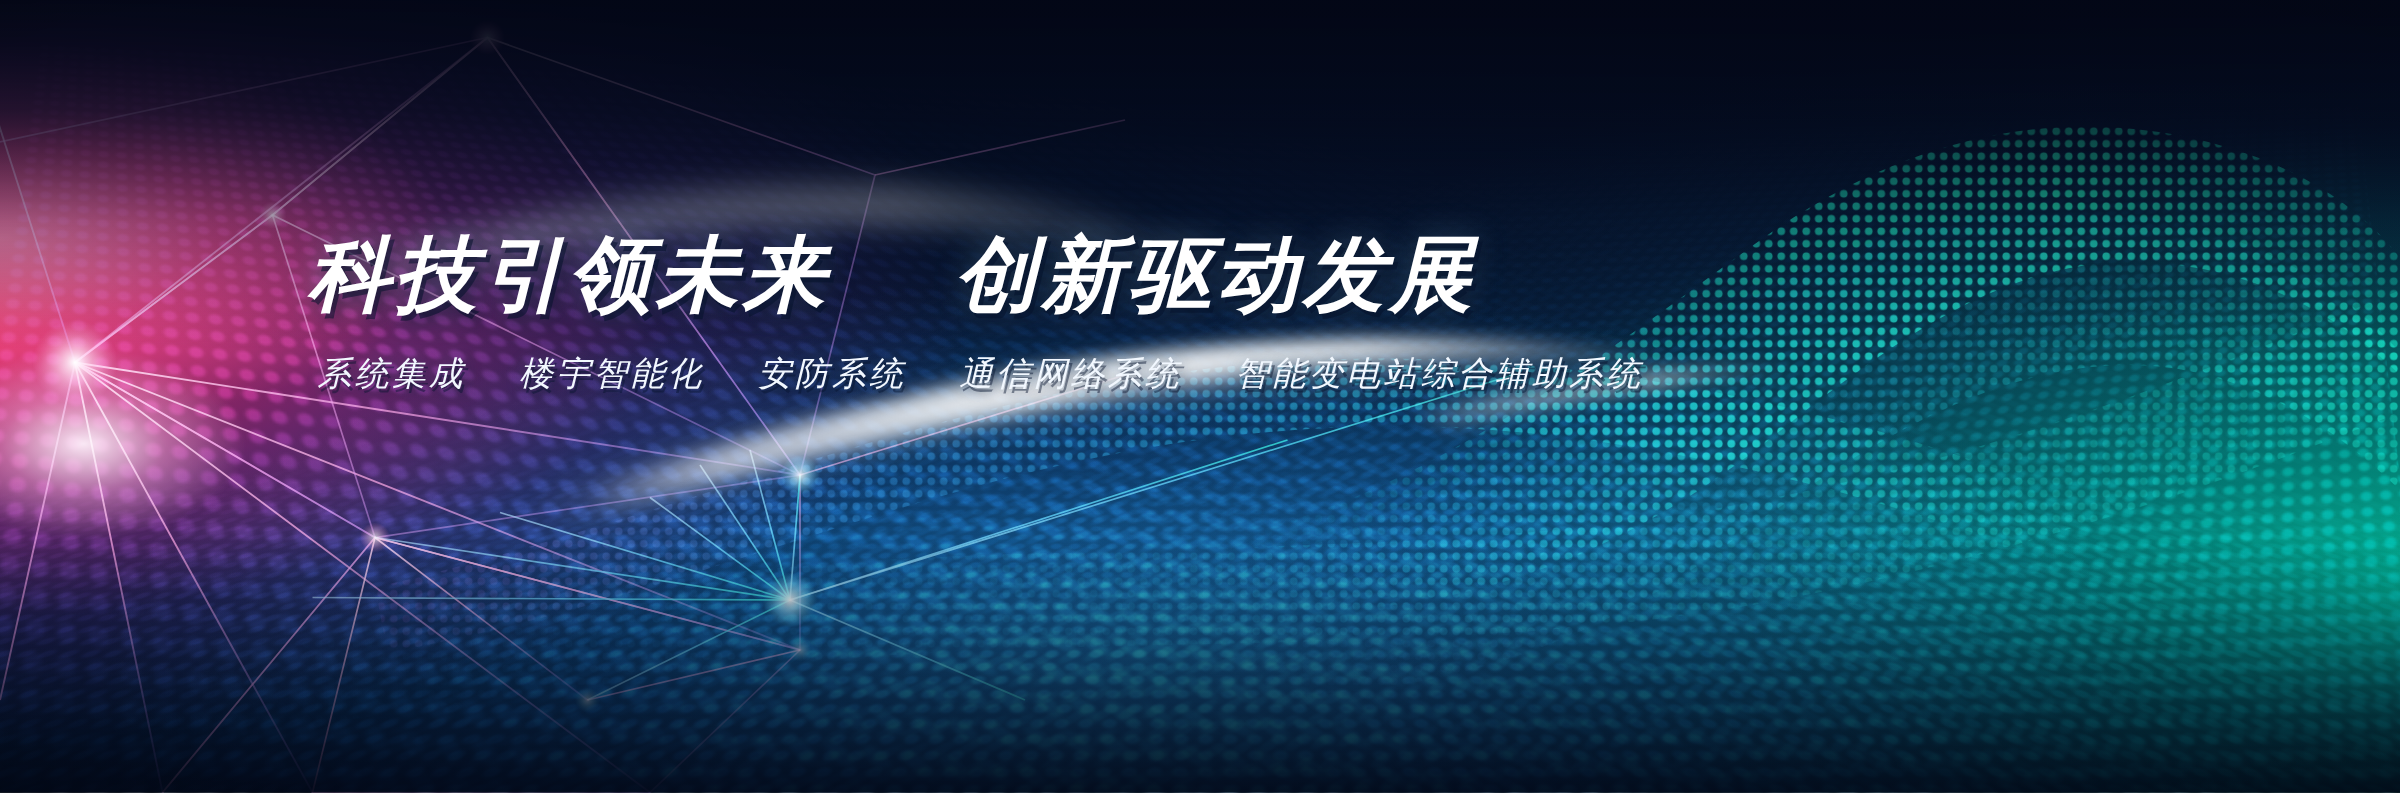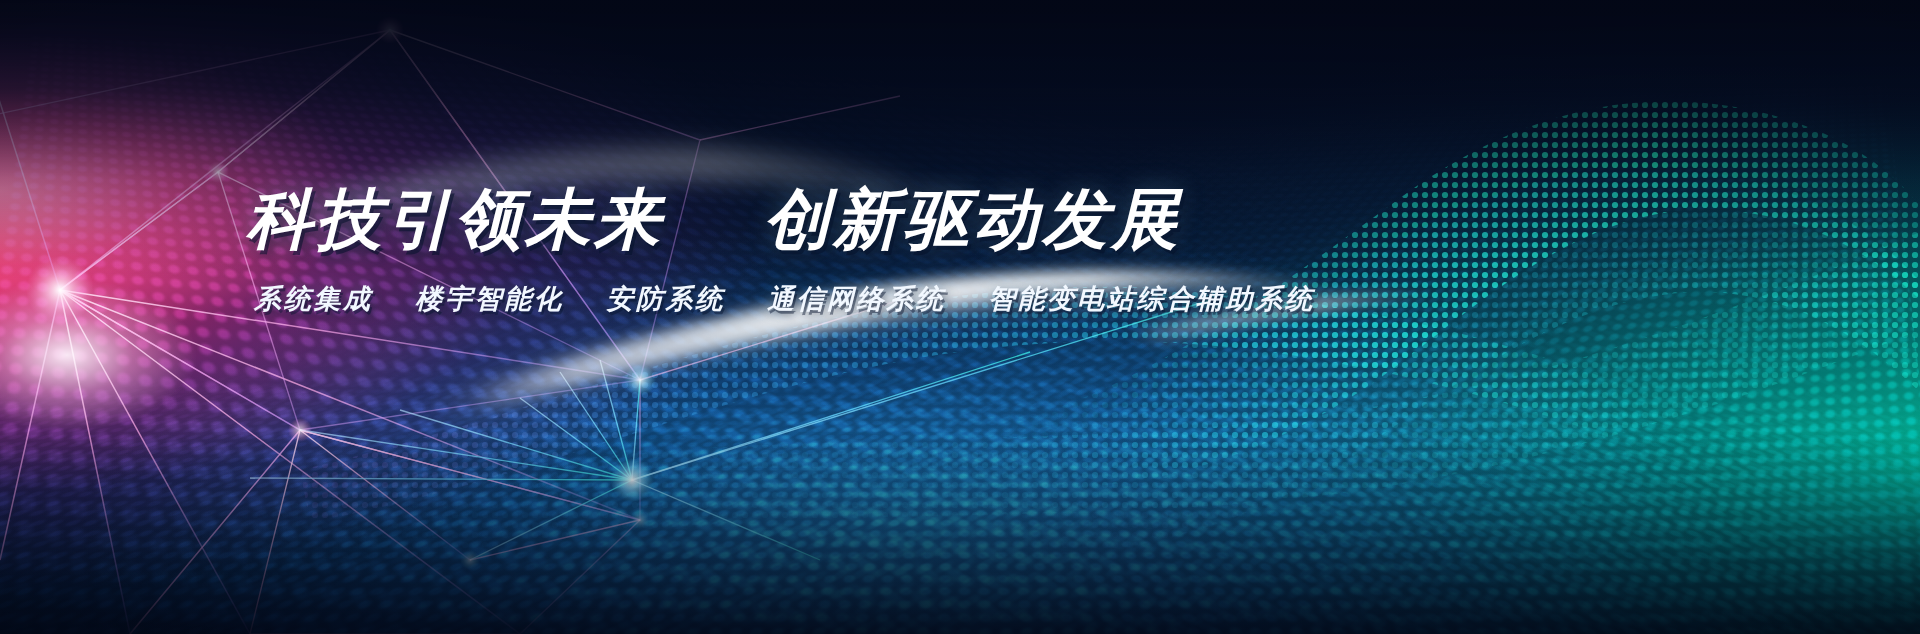--- a/index.html
+++ b/index.html
@@ -113,21 +113,21 @@
     text-shadow:
       3px 4px 0 rgba(6,18,44,.55),
       5px 7px 14px rgba(3,10,30,.55),
       0 0 26px rgba(160,225,255,.30);
   }
   .headline .gap{display:inline-block;width:56px;}
   .subline{
     margin:32px 0 0 8px;
     font-size:27px;
     line-height:1.1;
-    font-weight:700;
+    font-weight:400;
     letter-spacing:.10em;
     color:#f2f8ff;
     white-space:nowrap;
     font-style:italic;
     text-shadow:
       2px 3px 0 rgba(6,20,46,.45),
       3px 4px 10px rgba(3,10,30,.50),
       0 0 16px rgba(150,220,255,.22);
   }
   .subline .sep{display:inline-block;width:22px;}

